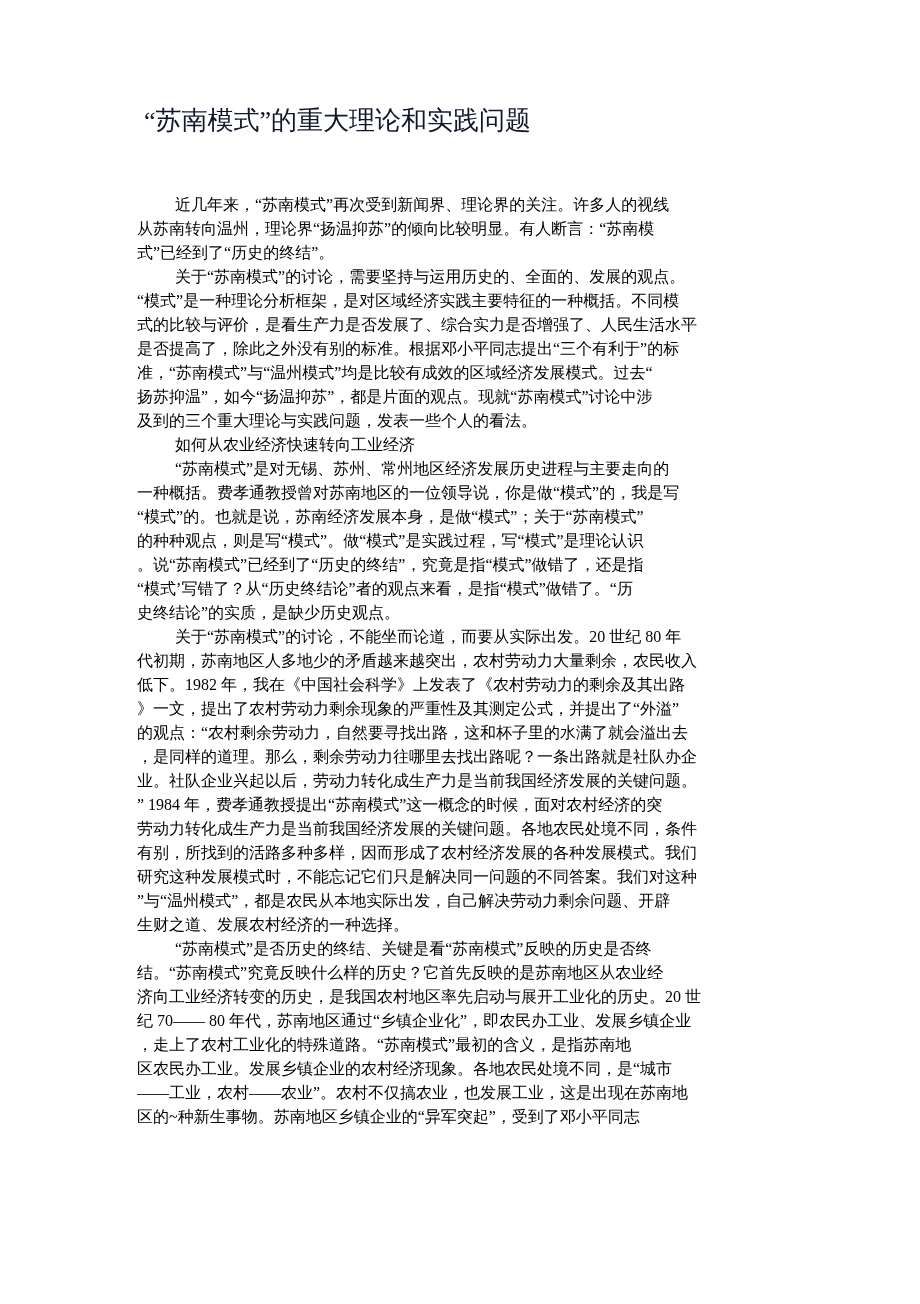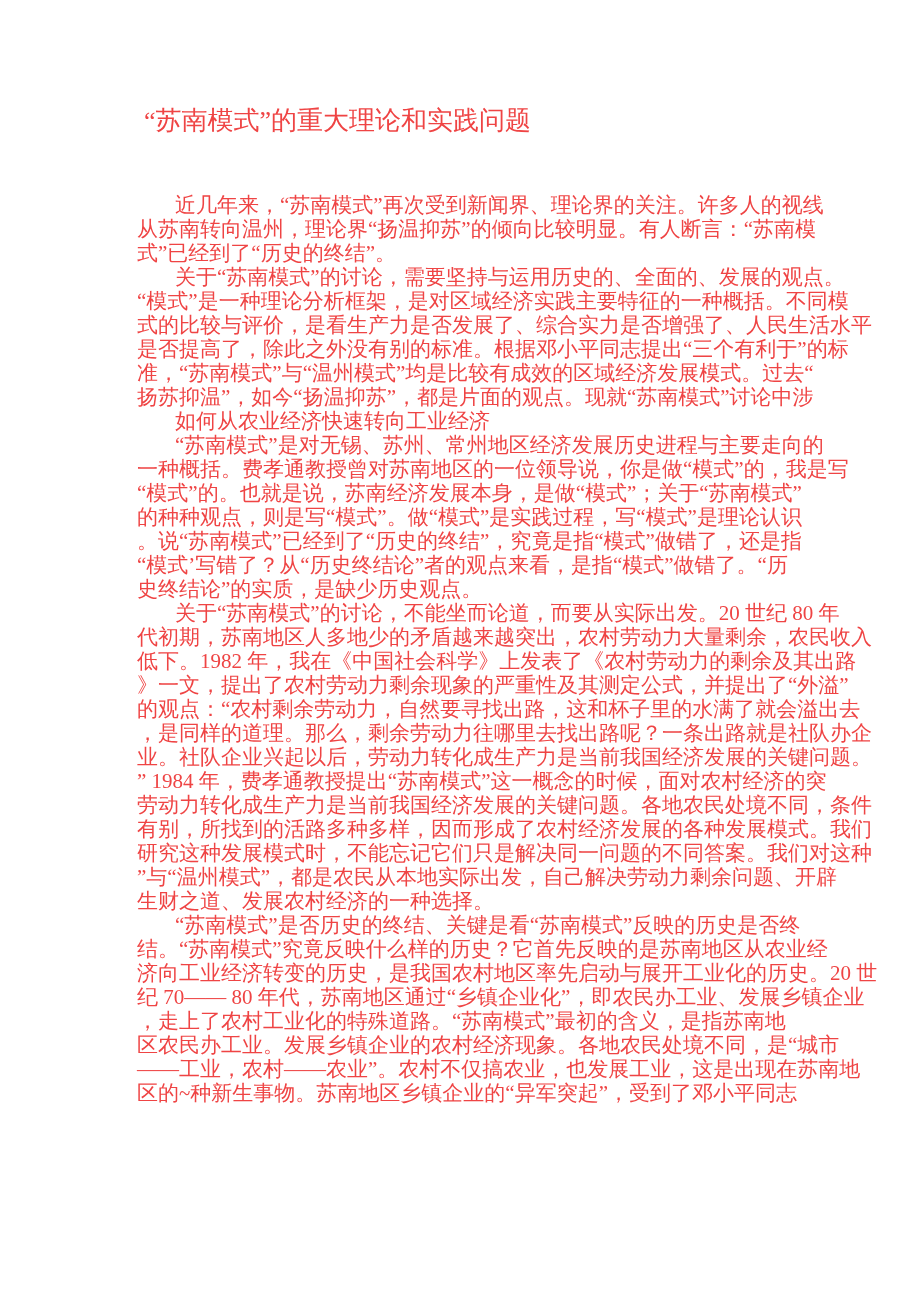--- a/index.html
+++ b/index.html
@@ -18,55 +18,56 @@
   }
   .doc-title {
     position: absolute;
     left: 144px;
     top: 103px;
     margin: 0;
     font-size: 26px;
     font-weight: 400;
     letter-spacing: 0px;
     white-space: nowrap;
-    color: #ef4444;
+    color: #0f172a;
   }
   .doc-body {
     position: absolute;
     left: 137px;
     top: 193px;
     width: 700px;
   }
   .line {
     height: 24px;
     line-height: 24px;
-    font-size: 21px;
+    font-size: 16px;
     white-space: nowrap;
     letter-spacing: 0px;
-    color: #ef4444;
+    color: #000000;
   }
   .line.indent {
     padding-left: 38px;
   }
 </style>
 </head>
 <body>
 
 <div class="page">
   <h1 class="doc-title">“苏南模式”的重大理论和实践问题</h1>
   <div class="doc-body">
       <div class="line indent">近几年来，“苏南模式”再次受到新闻界、理论界的关注。许多人的视线</div>
       <div class="line">从苏南转向温州，理论界“扬温抑苏”的倾向比较明显。有人断言：“苏南模</div>
       <div class="line">式”已经到了“历史的终结”。</div>
       <div class="line indent">关于“苏南模式”的讨论，需要坚持与运用历史的、全面的、发展的观点。</div>
       <div class="line">“模式”是一种理论分析框架，是对区域经济实践主要特征的一种概括。不同模</div>
       <div class="line">式的比较与评价，是看生产力是否发展了、综合实力是否增强了、人民生活水平</div>
       <div class="line">是否提高了，除此之外没有别的标准。根据邓小平同志提出“三个有利于”的标</div>
       <div class="line">准，“苏南模式”与“温州模式”均是比较有成效的区域经济发展模式。过去“</div>
       <div class="line">扬苏抑温”，如今“扬温抑苏”，都是片面的观点。现就“苏南模式”讨论中涉</div>
+      <div class="line">及到的三个重大理论与实践问题，发表一些个人的看法。</div>
       <div class="line indent">如何从农业经济快速转向工业经济</div>
       <div class="line indent">“苏南模式”是对无锡、苏州、常州地区经济发展历史进程与主要走向的</div>
       <div class="line">一种概括。费孝通教授曾对苏南地区的一位领导说，你是做“模式”的，我是写</div>
       <div class="line">“模式”的。也就是说，苏南经济发展本身，是做“模式”；关于“苏南模式”</div>
       <div class="line">的种种观点，则是写“模式”。做“模式”是实践过程，写“模式”是理论认识</div>
       <div class="line">。说“苏南模式”已经到了“历史的终结”，究竟是指“模式”做错了，还是指</div>
       <div class="line">“模式’写错了？从“历史终结论”者的观点来看，是指“模式”做错了。“历</div>
       <div class="line">史终结论”的实质，是缺少历史观点。</div>
       <div class="line indent">关于“苏南模式”的讨论，不能坐而论道，而要从实际出发。20 世纪 80 年</div>
       <div class="line">代初期，苏南地区人多地少的矛盾越来越突出，农村劳动力大量剩余，农民收入</div>

